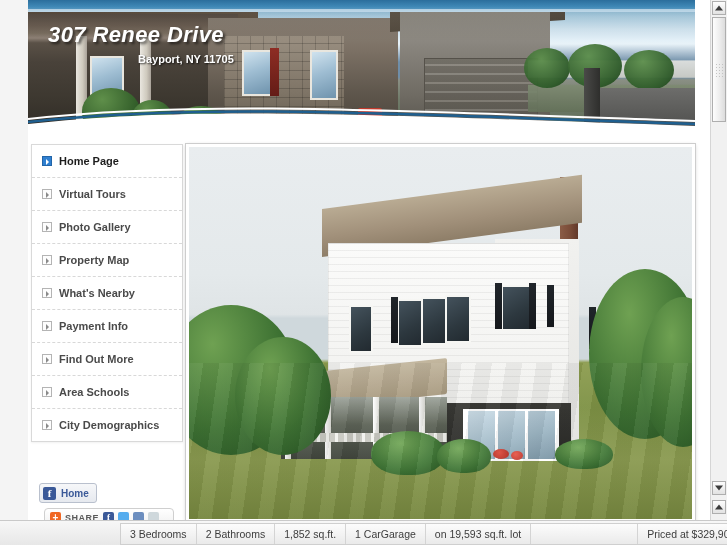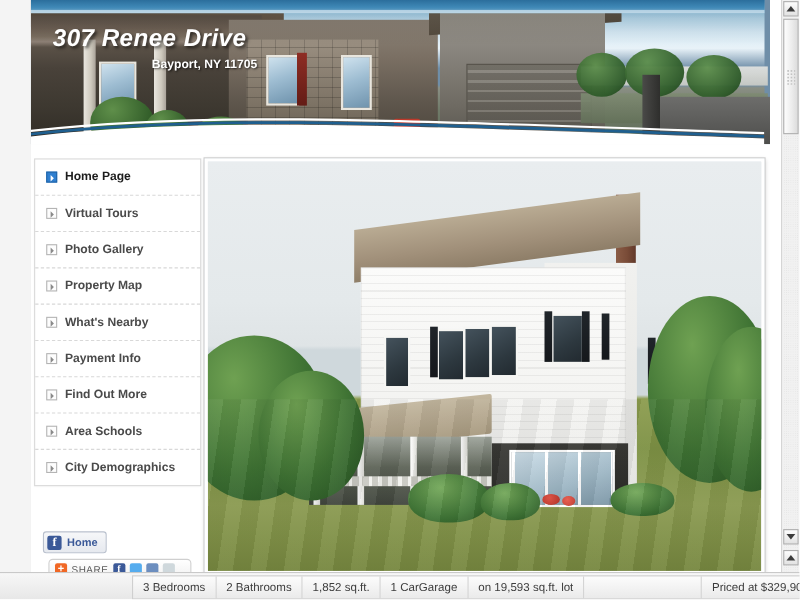--- a/index.html
+++ b/index.html
@@ -40,21 +40,20 @@
   }
 
   
   .banner {
     position: absolute;
     left: 0; top: 0;
     width: 667px;
     height: 131px;
     overflow: hidden;
     background: #6f8ea8;
-    padding-left: 16px;
   }
   .banner-photo {
     position: absolute;
     left: 0; top: -16px;
     width: 667px;
     height: 150px;
     background:
       
       linear-gradient(180deg, #2f6f9e 0%, #3f88b8 6%, #87c0e0 14%, #b9dcf0 22%, #d6eaf6 30%, #e8f2f8 40%, rgba(232,242,248,0) 52%),
       
@@ -301,21 +300,21 @@
   .share-logo {
     width: 11px; height: 11px; border-radius: 2px; flex: 0 0 auto;
     background: #f06724;
     position: relative;
   }
   .share-logo:after {
     content:"+"; position:absolute; inset:0; color:#fff;
     font-size:10px; line-height:11px; text-align:center; font-weight:bold;
   }
   .share-word {
-    font-size: 9px; font-weight: normal; color: #5a5a5a; letter-spacing: .5px;
+    font-size: 9px; font-weight: bold; color: #5a5a5a; letter-spacing: .5px;
   }
   .s-ico { width: 11px; height: 11px; border-radius: 2px; flex:0 0 auto; }
   .s-fb { background:#3b5998; position:relative; }
   .s-fb:after{content:"f";position:absolute;inset:0;color:#fff;font-size:9px;line-height:11px;text-align:center;font-weight:bold;font-family:"Liberation Serif",serif;}
   .s-tw { background:#55acee; border-radius:2px; }
   .s-em { background:#6c8ebf; border-radius:2px; }
   .s-more { background:#cfd8dc; border-radius:2px; }
 
   
   .photo-frame {

